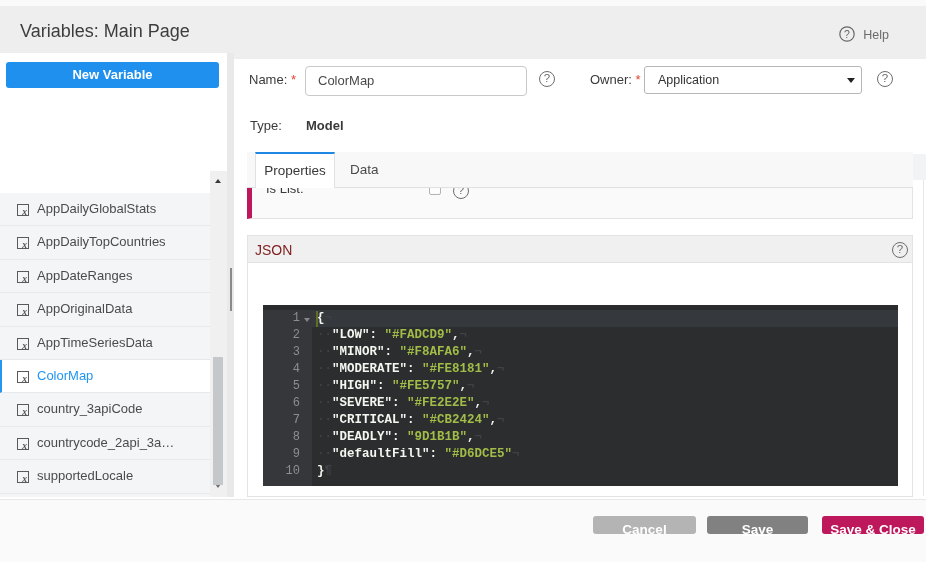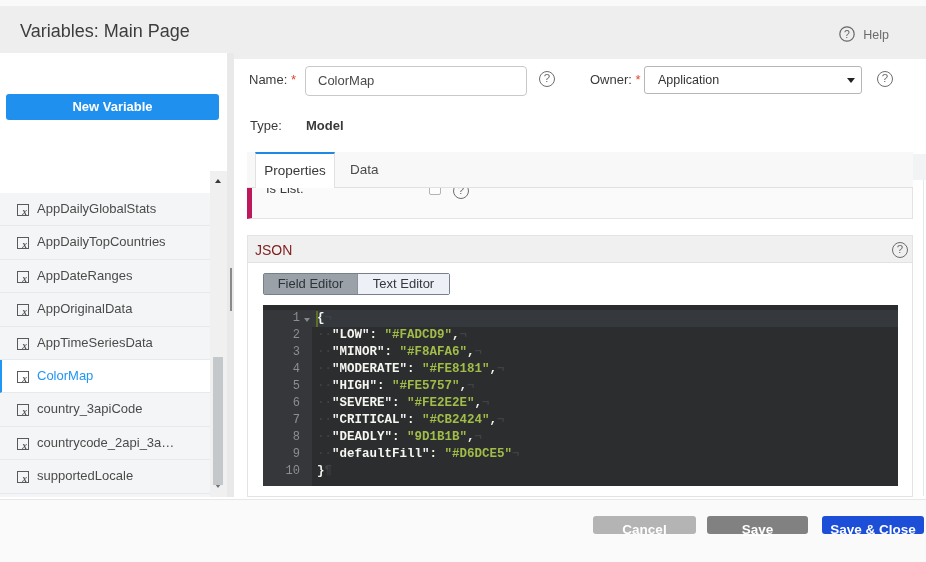--- a/index.html
+++ b/index.html
@@ -12,21 +12,21 @@
   #title { position:absolute; left:20px; top:15px; font-size:18px; color:#3d3d3d; }
   #help { position:absolute; right:37px; top:22px; font-size:12.5px; color:#6b6b6b; }
 
   
   #mainbg { position:absolute; left:0; top:53px; width:926px; height:447px; background:#ffffff; border-bottom:1px solid #e8e8e8; }
 
   
   #sidebar { position:absolute; left:0; top:53px; width:227px; height:444px; background:#fff; }
   #strip { position:absolute; left:227px; top:53px; width:6.5px; height:444px; background:#e9e9e9; }
   #ltrack { position:absolute; left:210px; top:118px; width:17px; height:326px; background:#f0f0f0; }
-  #newvar { position:absolute; left:6px; top:9px; width:213px; height:26px; background:#2090ef; border-radius:3px; color:#fff; font-weight:bold; font-size:13px; text-align:center; line-height:26px;margin-top:32px; }
+  #newvar { position:absolute; left:6px; top:9px; width:213px; height:26px; background:#2090ef; border-radius:3px; color:#fff; font-weight:bold; font-size:13px; text-align:center; line-height:26px; }
   #allsel { position:absolute; left:6px; top:46px; width:213px; height:26px; background:#fff; border:1px solid #b6b6b6; border-radius:3px; font-size:13px; color:#333; line-height:24px; padding-left:10px; }
   #allsel .caret { position:absolute; right:6px; top:10px; width:0; height:0; border-left:3.2px solid transparent; border-right:3.2px solid transparent; border-top:4.8px solid #2b2b2b; }
   #search { position:absolute; left:6px; top:82px; width:213px; height:26px; background:#fff; border:1px solid #b6b6b6; border-radius:3px; font-size:12.5px; color:#919191; line-height:24px; padding-left:25px; }
 
   
   #vlist { position:absolute; left:0; top:118px; width:210px; height:326px; overflow:hidden; }
   .vitem { position:absolute; left:0; width:210px; height:33.4px; background:#f4f5f6; border-bottom:1px solid #e6eaec; color:#4b4b4b; font-size:13px; }
   .vitem .lbl { position:absolute; left:37px; top:8px; }
   .vitem.sel { background:#ffffff; color:#2196f3; border-left:2px solid #2196f3; }
   .vitem svg { position:absolute; left:17px; top:11px; }
@@ -79,21 +79,21 @@
   #code { position:absolute; left:54px; top:5px; width:580px; }
   #code .cl { height:17px; line-height:17px; white-space:pre; color:#f6f6f1; }
   #code .v { color:#a2bd47; }
   #code .iv { color:#3f4244; }
   #cursor { position:absolute; left:53px; top:6px; width:2px; height:15.5px; background:#5f7020; }
 
   
   .fbtn { position:absolute; top:516px; height:18px; border-radius:3px; color:#fff; font-weight:bold; font-size:13.5px; text-align:center; line-height:28px; }
   #btn-cancel { left:593px; width:103px; background:#b4b4b4; }
   #btn-save { left:707px; width:101px; background:#818181;text-decoration:underline; }
-  #btn-saveclose { left:822px; width:102px; background:#1d4ed8; }
+  #btn-saveclose { left:822px; width:102px; background:#be185d; }
 </style>
 </head>
 <body>
 <div id="mainbg"></div>
 <div id="header">
   <div id="title">Variables: Main Page</div>
   <svg class="abs" style="left:839px; top:20px;" width="16" height="16" viewBox="0 0 16 16">
       <circle cx="8" cy="8" r="7.2" fill="none" stroke="#666" stroke-width="1.2"></circle>
       <text x="8" y="11.5" font-size="10.5" fill="#666" text-anchor="middle" font-family="Liberation Sans">?</text>
     </svg>
@@ -196,24 +196,20 @@
     <div id="islist-lbl">Is List:</div>
     <div id="islist-cb"></div>
     <div class="qicon" id="islist-q">?</div>
   </div>
 
   <div id="panel2">
     <div id="json-hdr">
         <div class="t">JSON</div>
         <div class="qicon" id="json-q">?</div>
       </div>
-    <div id="toggle">
-      <div id="tg-field">Field Editor</div>
-      <div id="tg-text">Text Editor</div>
-    </div>
     <div id="editor">
       <div style="position:absolute;left:0;top:0;width:635px;height:5px;background:#2a2b2c;z-index:3;"></div>
       <div id="hl-gutter"></div>
       <div id="hl-line"></div>
       <div id="gutter">
           <div class="ln" style="top:5px;">1</div>
           <div class="ln" style="top:22px;">2</div>
           <div class="ln" style="top:39px;">3</div>
           <div class="ln" style="top:56px;">4</div>
           <div class="ln" style="top:73px;">5</div>

